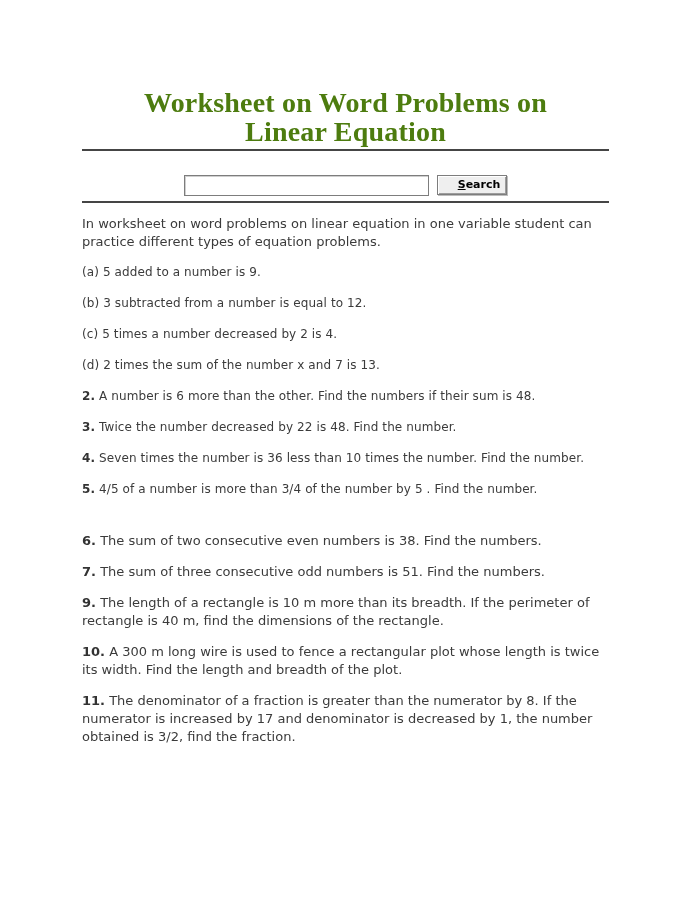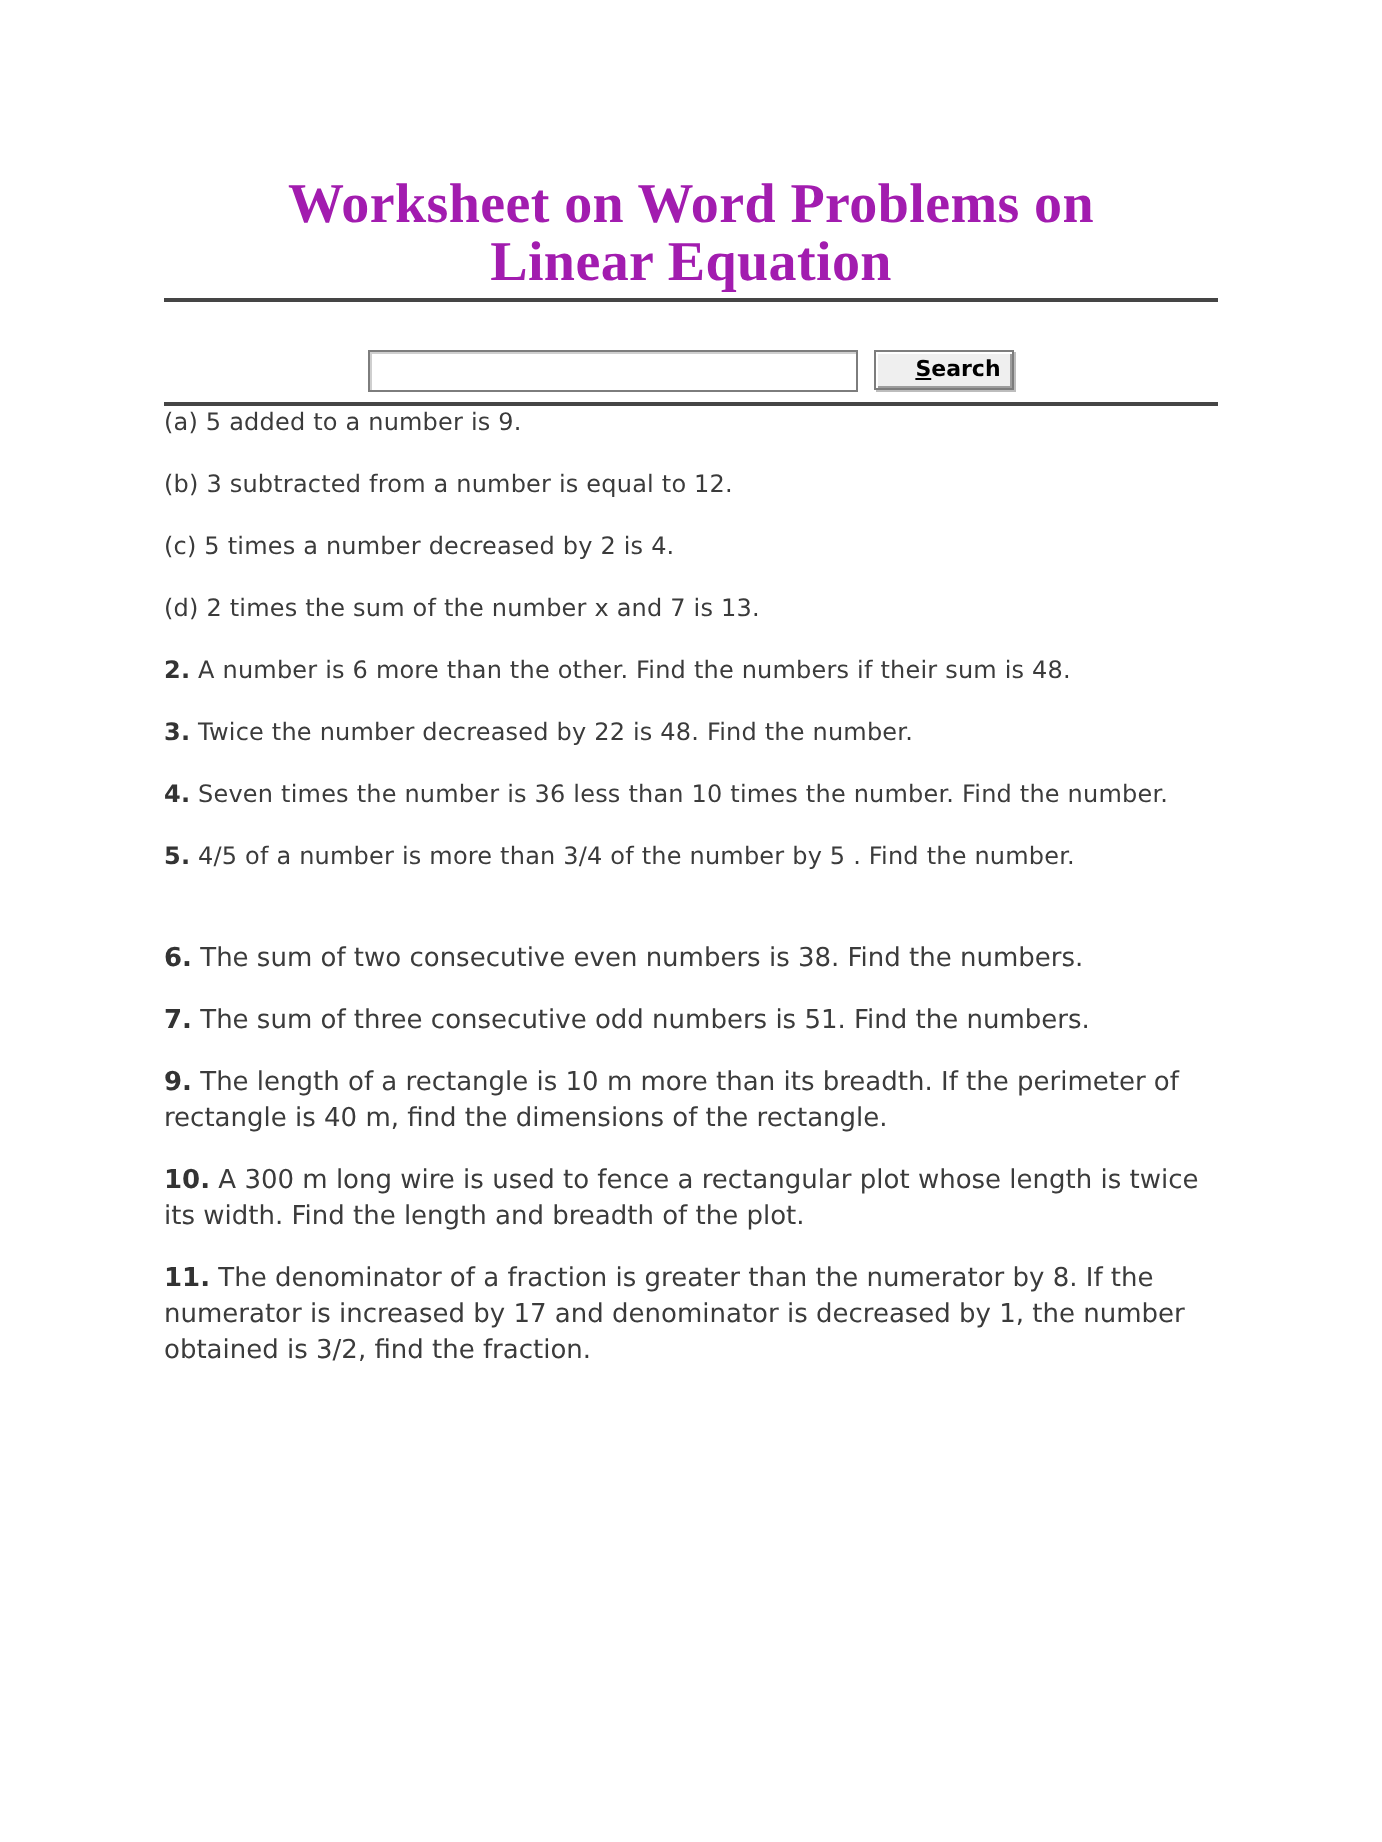--- a/index.html
+++ b/index.html
@@ -22,21 +22,21 @@
     top: 88px;
     width: 527px;
   }
   .title {
     margin: 0;
     text-align: center;
     font-family: "Liberation Serif", serif;
     font-weight: bold;
     font-size: 28px;
     line-height: 29px;
-    color: #a21caf;
+    color: #4d7c0f;
     letter-spacing: 0.2px;
   }
   .rule {
     height: 0;
     border: 0;
     border-top: 2px solid #454545;
     margin: 0;
   }
   .rule-title { margin-top: 3px; }
   .rule-header { margin-top: 5px; }
@@ -119,20 +119,21 @@
 
     <div class="search-row">
       <input class="search-input" type="text" value="" style="">
       <button class="search-button" type="button">
         <span class="btn-label">Search</span>
       </button>
     </div>
 
     <hr class="rule rule-header">
 
+    <p class="intro">In worksheet on word problems on linear equation in one variable student can practice different types of equation problems.</p>
 
 
     <p class="problem small"><span class="num"></span> <span>(a) 5 added to a number is 9.</span></p>
 
     <p class="problem small"><span class="num"></span> <span>(b) 3 subtracted from a number is equal to 12.</span></p>
 
     <p class="problem small"><span class="num"></span> <span>(c) 5 times a number decreased by 2 is 4.</span></p>
 
     <p class="problem small"><span class="num"></span> <span>(d) 2 times the sum of the number x and 7 is 13.</span></p>
 

